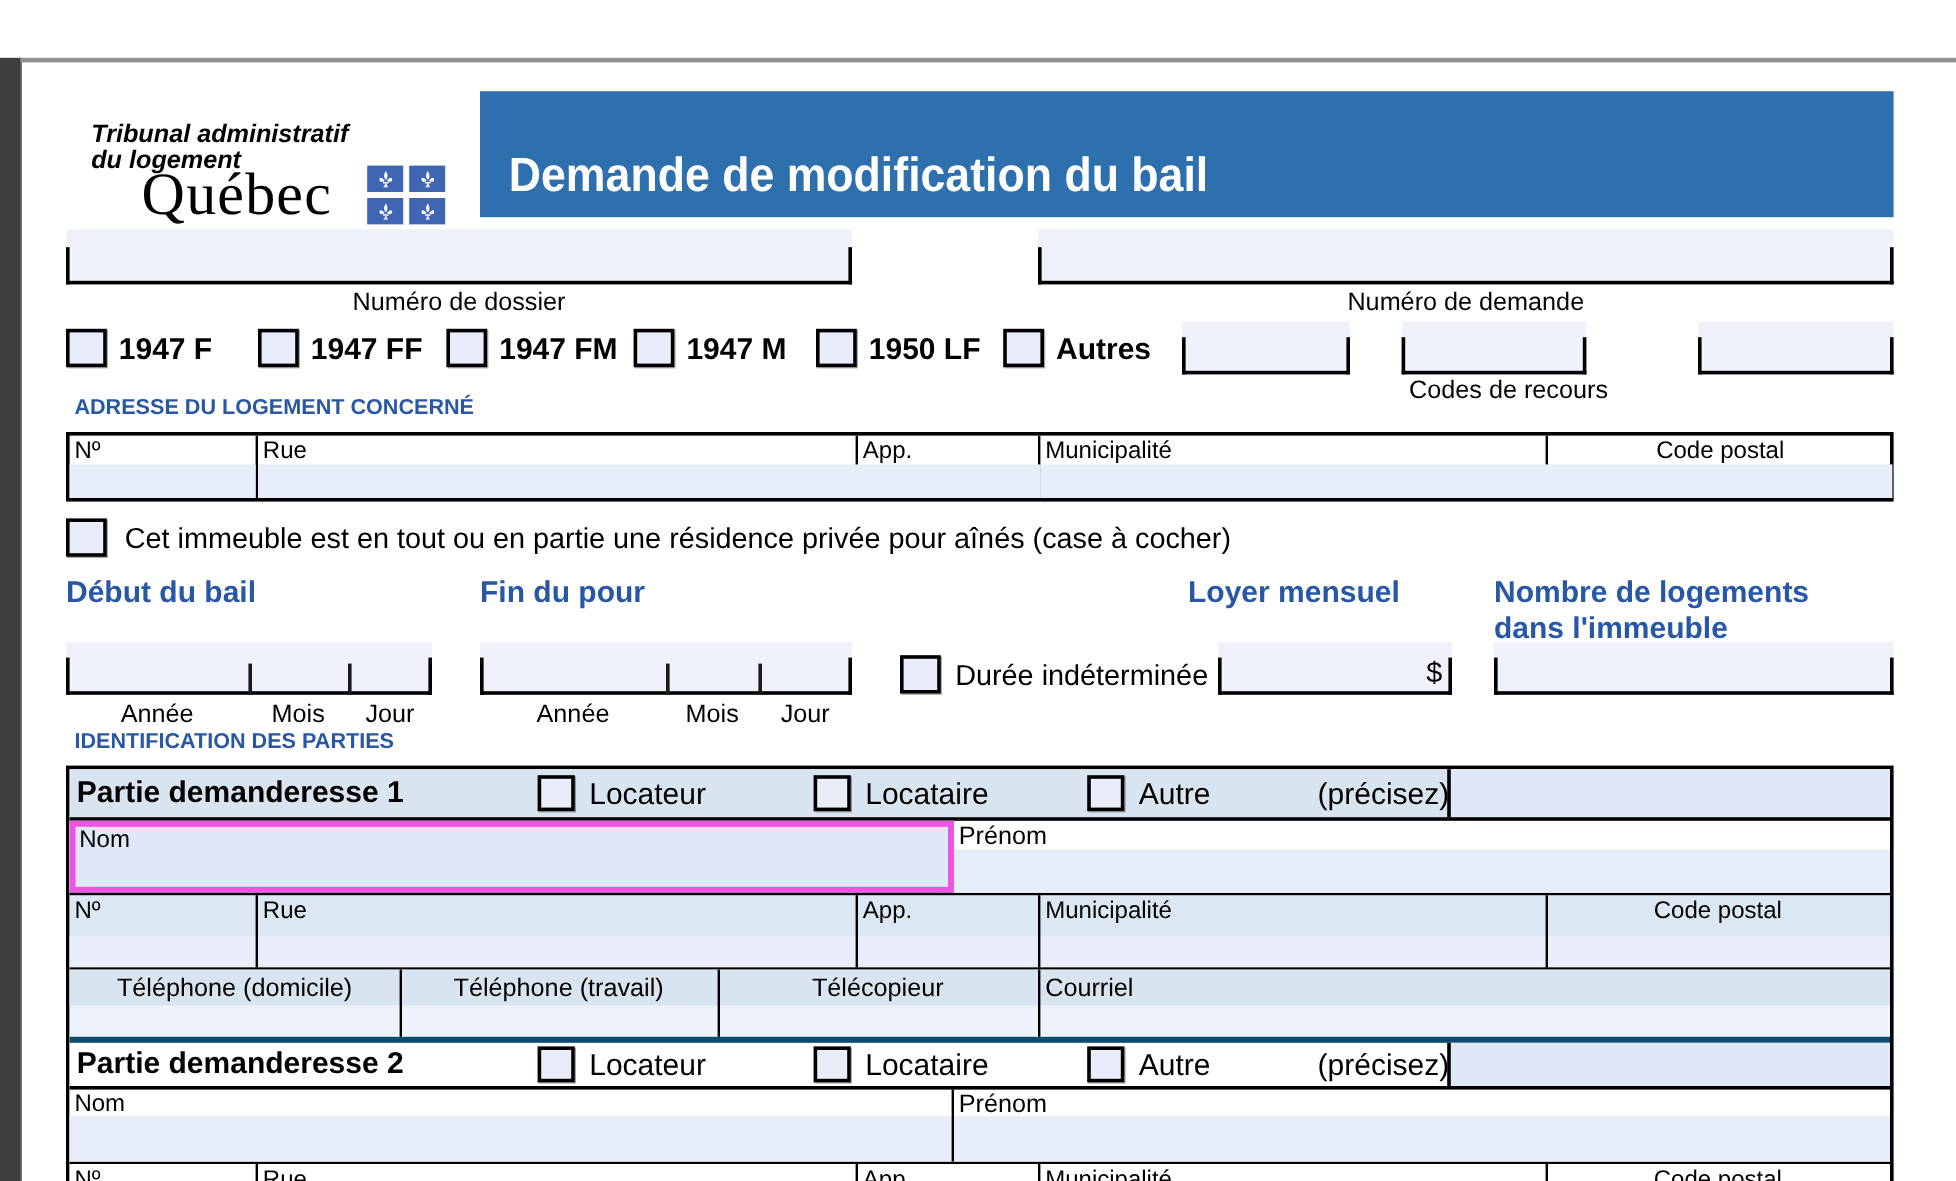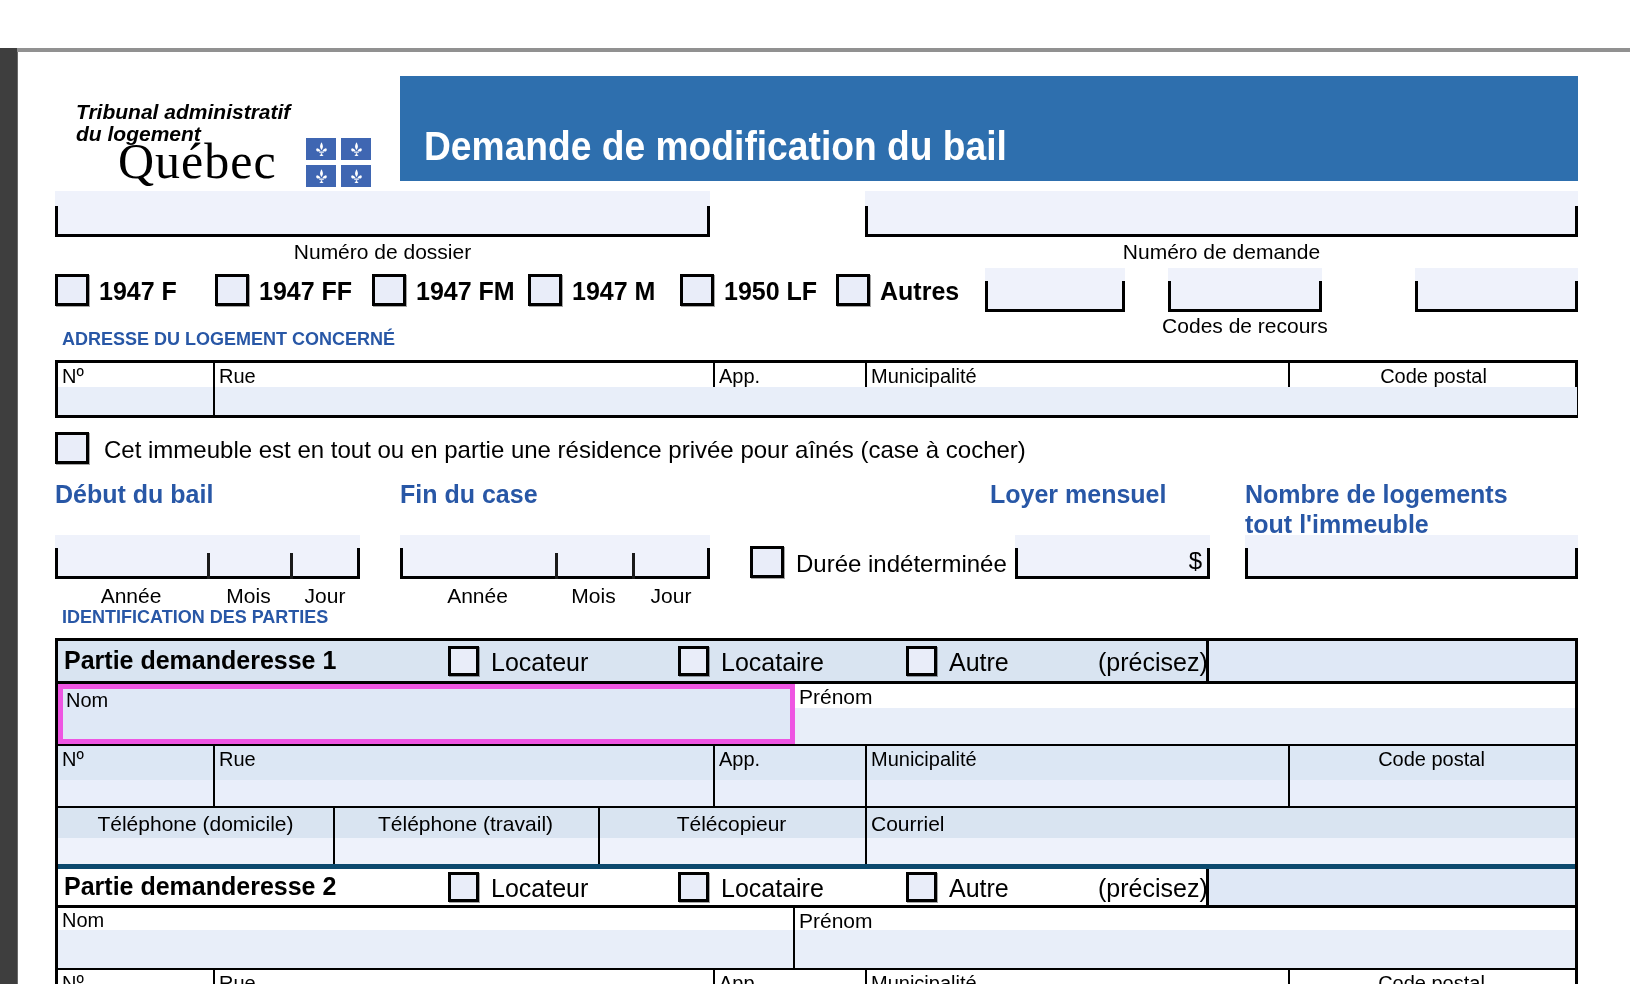--- a/index.html
+++ b/index.html
@@ -105,21 +105,21 @@
 
   <div class="bfield" style="left:985px;top:220px;width:140px;height:44px;">
       <div class="br"></div>
     </div>
   <div class="bfield" style="left:1168px;top:220px;width:154px;height:44px;">
       <div class="br"></div>
     </div>
   <div class="bfield" style="left:1415px;top:220px;width:163px;height:44px;">
       <div class="br"></div>
     </div>
-  <div class="flabel" style="left:1150px;top:266px;width:190px;">Codes de recours</div>
+  <div class="flabel" style="left:1150px;top:266px;width:190px;text-align:right;">Codes de recours</div>
 
   <div class="sech" style="left:62px;top:281px;">ADRESSE DU LOGEMENT CONCERNÉ</div>
 
   <div id="addr-table">
     <div class="acell" style="left:0;width:155px;">
       <div class="clab" style="left:4px;top:2px;">Nº</div>
       <div class="fill" style="left:0;right:0;bottom:0;height:28px;"></div>
     </div>
     <div class="acell bl" style="left:155px;width:500px;">
       <div class="clab" style="left:4px;top:2px;">Rue</div>
@@ -136,24 +136,24 @@
     <div class="acell bl" style="left:1230px;width:287px;">
       <div class="clab" style="left:0;right:0;top:2px;text-align:center;">Code postal</div>
       <div class="fill" style="left:0;right:0;bottom:0;height:28px;"></div>
     </div>
   </div>
 
   <div class="cb" style="left:55px;top:384px;"></div>
   <div class="txt" style="left:104px;top:388px;">Cet immeuble est en tout ou en partie une résidence privée pour aînés (case à cocher)</div>
 
   <div class="bailh" style="left:55px;width:305px;top:432px;">Début du bail</div>
-  <div class="bailh" style="left:400px;width:310px;top:432px;">Fin du case</div>
+  <div class="bailh" style="left:400px;width:310px;top:432px;">Fin du pour</div>
   <div class="bailh" style="left:990px;width:245px;top:432px;">Loyer mensuel</div>
   <div class="bailh" style="left:1245px;width:333px;top:432px;">Nombre de logements</div>
-  <div class="bailh" style="left:1245px;width:333px;top:462px;">tout l'immeuble</div>
+  <div class="bailh" style="left:1245px;width:333px;top:462px;">dans l'immeuble</div>
 
   <div class="bfield" style="left:55px;top:487px;width:305px;height:44px;">
     <div class="br"></div>
     <div class="ddv" style="left:152px;"></div>
     <div class="ddv" style="left:235px;"></div>
   </div>
   <div class="dlab" style="left:55px;width:152px;top:536px;">Année</div>
   <div class="dlab" style="left:207px;width:83px;top:536px;">Mois</div>
   <div class="dlab" style="left:290px;width:70px;top:536px;">Jour</div>
 

